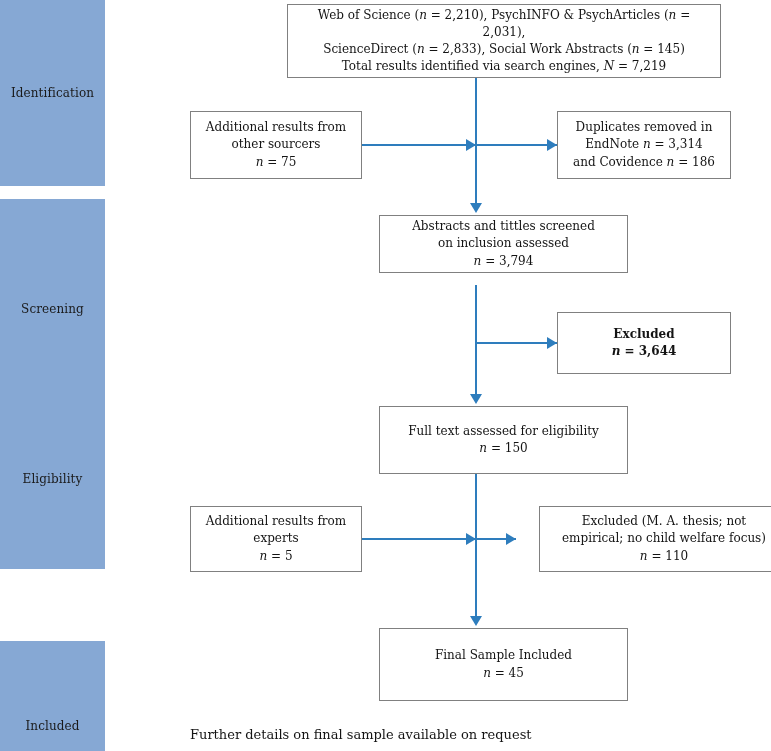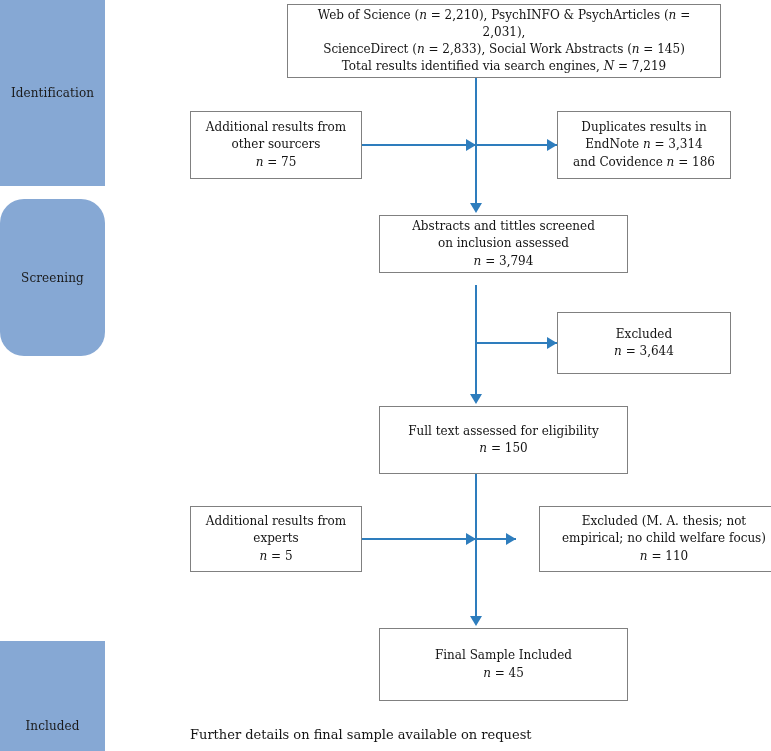--- a/index.html
+++ b/index.html
@@ -27,21 +27,21 @@
   }
   .stage-label {
     font-family: "DejaVu Serif", "Liberation Serif", serif;
     font-size: 12px;
     color: #1a1a1a;
     letter-spacing: 0.1px;
     text-align: center;
     white-space: nowrap;
   }
   #stage-identification { top: 0px;   height: 186px; }
-  #stage-screening      { top: 199px; height: 157px; border-radius: 24px; }
+  #stage-screening      { top: 199px; height: 219px; }
   #stage-eligibility    { top: 389px; height: 180px; }
   #stage-included       { top: 612px; height: 170px; margin-top: 29px; }
 
   
   .box {
     position: absolute;
     border: 1px solid #808080;
     background: #ffffff;
     display: flex;
     align-items: center;
@@ -54,21 +54,21 @@
     font-size: 12px;
     line-height: 1.42;
     color: #141414;
   }
   .box-text .it { font-style: italic; }
 
   #box-sources      { left: 287px; top: 4px;   width: 434px; height: 74px; }
   #box-additional   { left: 190px; top: 111px; width: 172px; height: 68px; }
   #box-duplicates   { left: 557px; top: 111px; width: 174px; height: 68px; }
   #box-screened     { left: 379px; top: 215px; width: 249px; height: 58px; }
-  #box-excluded-1   { left: 557px; top: 312px; width: 174px; height: 62px; }
+  #box-excluded-1   { left: 557px; top: 312px; width: 174px; height: 62px; font-weight: bold; }
   #box-fulltext     { left: 379px; top: 406px; width: 249px; height: 68px; }
   #box-experts      { left: 190px; top: 506px; width: 172px; height: 66px; }
   #box-excluded-2   { left: 516px; top: 506px; width: 250px; height: 66px; margin-left: 23px; }
   #box-final        { left: 379px; top: 628px; width: 249px; height: 73px; text-align: center; }
 
   
   .conn { position: absolute; background: #2e7dbd; }
   .v { width: 2px; }
   .h { height: 2px; }
 
@@ -101,20 +101,23 @@
 <body>
 
 <div id="page">
 
   <div class="stage" id="stage-identification">
     <span class="stage-label">Identification</span>
   </div>
   <div class="stage" id="stage-screening">
     <span class="stage-label">Screening</span>
   </div>
+  <div class="stage" id="stage-eligibility">
+    <span class="stage-label">Eligibility</span>
+  </div>
   <div class="stage" id="stage-included">
     <span class="stage-label">Included</span>
   </div>
 
   <div class="conn v" style="left:475px; top:78px; height:125px;"></div>
   <div class="arrow-down" style="left:470px; top:203px;"></div>
 
   <div class="conn h" style="left:362px; top:144px; width:195px;"></div>
   <div class="arrow-right" style="left:466px; top:139px;"></div>
   <div class="arrow-right" style="left:547px; top:139px;"></div>
@@ -143,21 +146,21 @@
   <div class="box" id="box-additional">
     <div class="box-text">
       <div>Additional results from</div>
       <div>other sourcers</div>
       <div><span class="it">n</span> = 75</div>
     </div>
   </div>
 
   <div class="box" id="box-duplicates">
     <div class="box-text">
-      <div>Duplicates results in</div>
+      <div>Duplicates removed in</div>
       <div>EndNote <span class="it">n</span> = 3,314</div>
       <div>and Covidence <span class="it">n</span> = 186</div>
     </div>
   </div>
 
   <div class="box" id="box-screened">
     <div class="box-text">
       <div>Abstracts and tittles screened</div>
       <div>on inclusion assessed</div>
       <div><span class="it">n</span> = 3,794</div>

